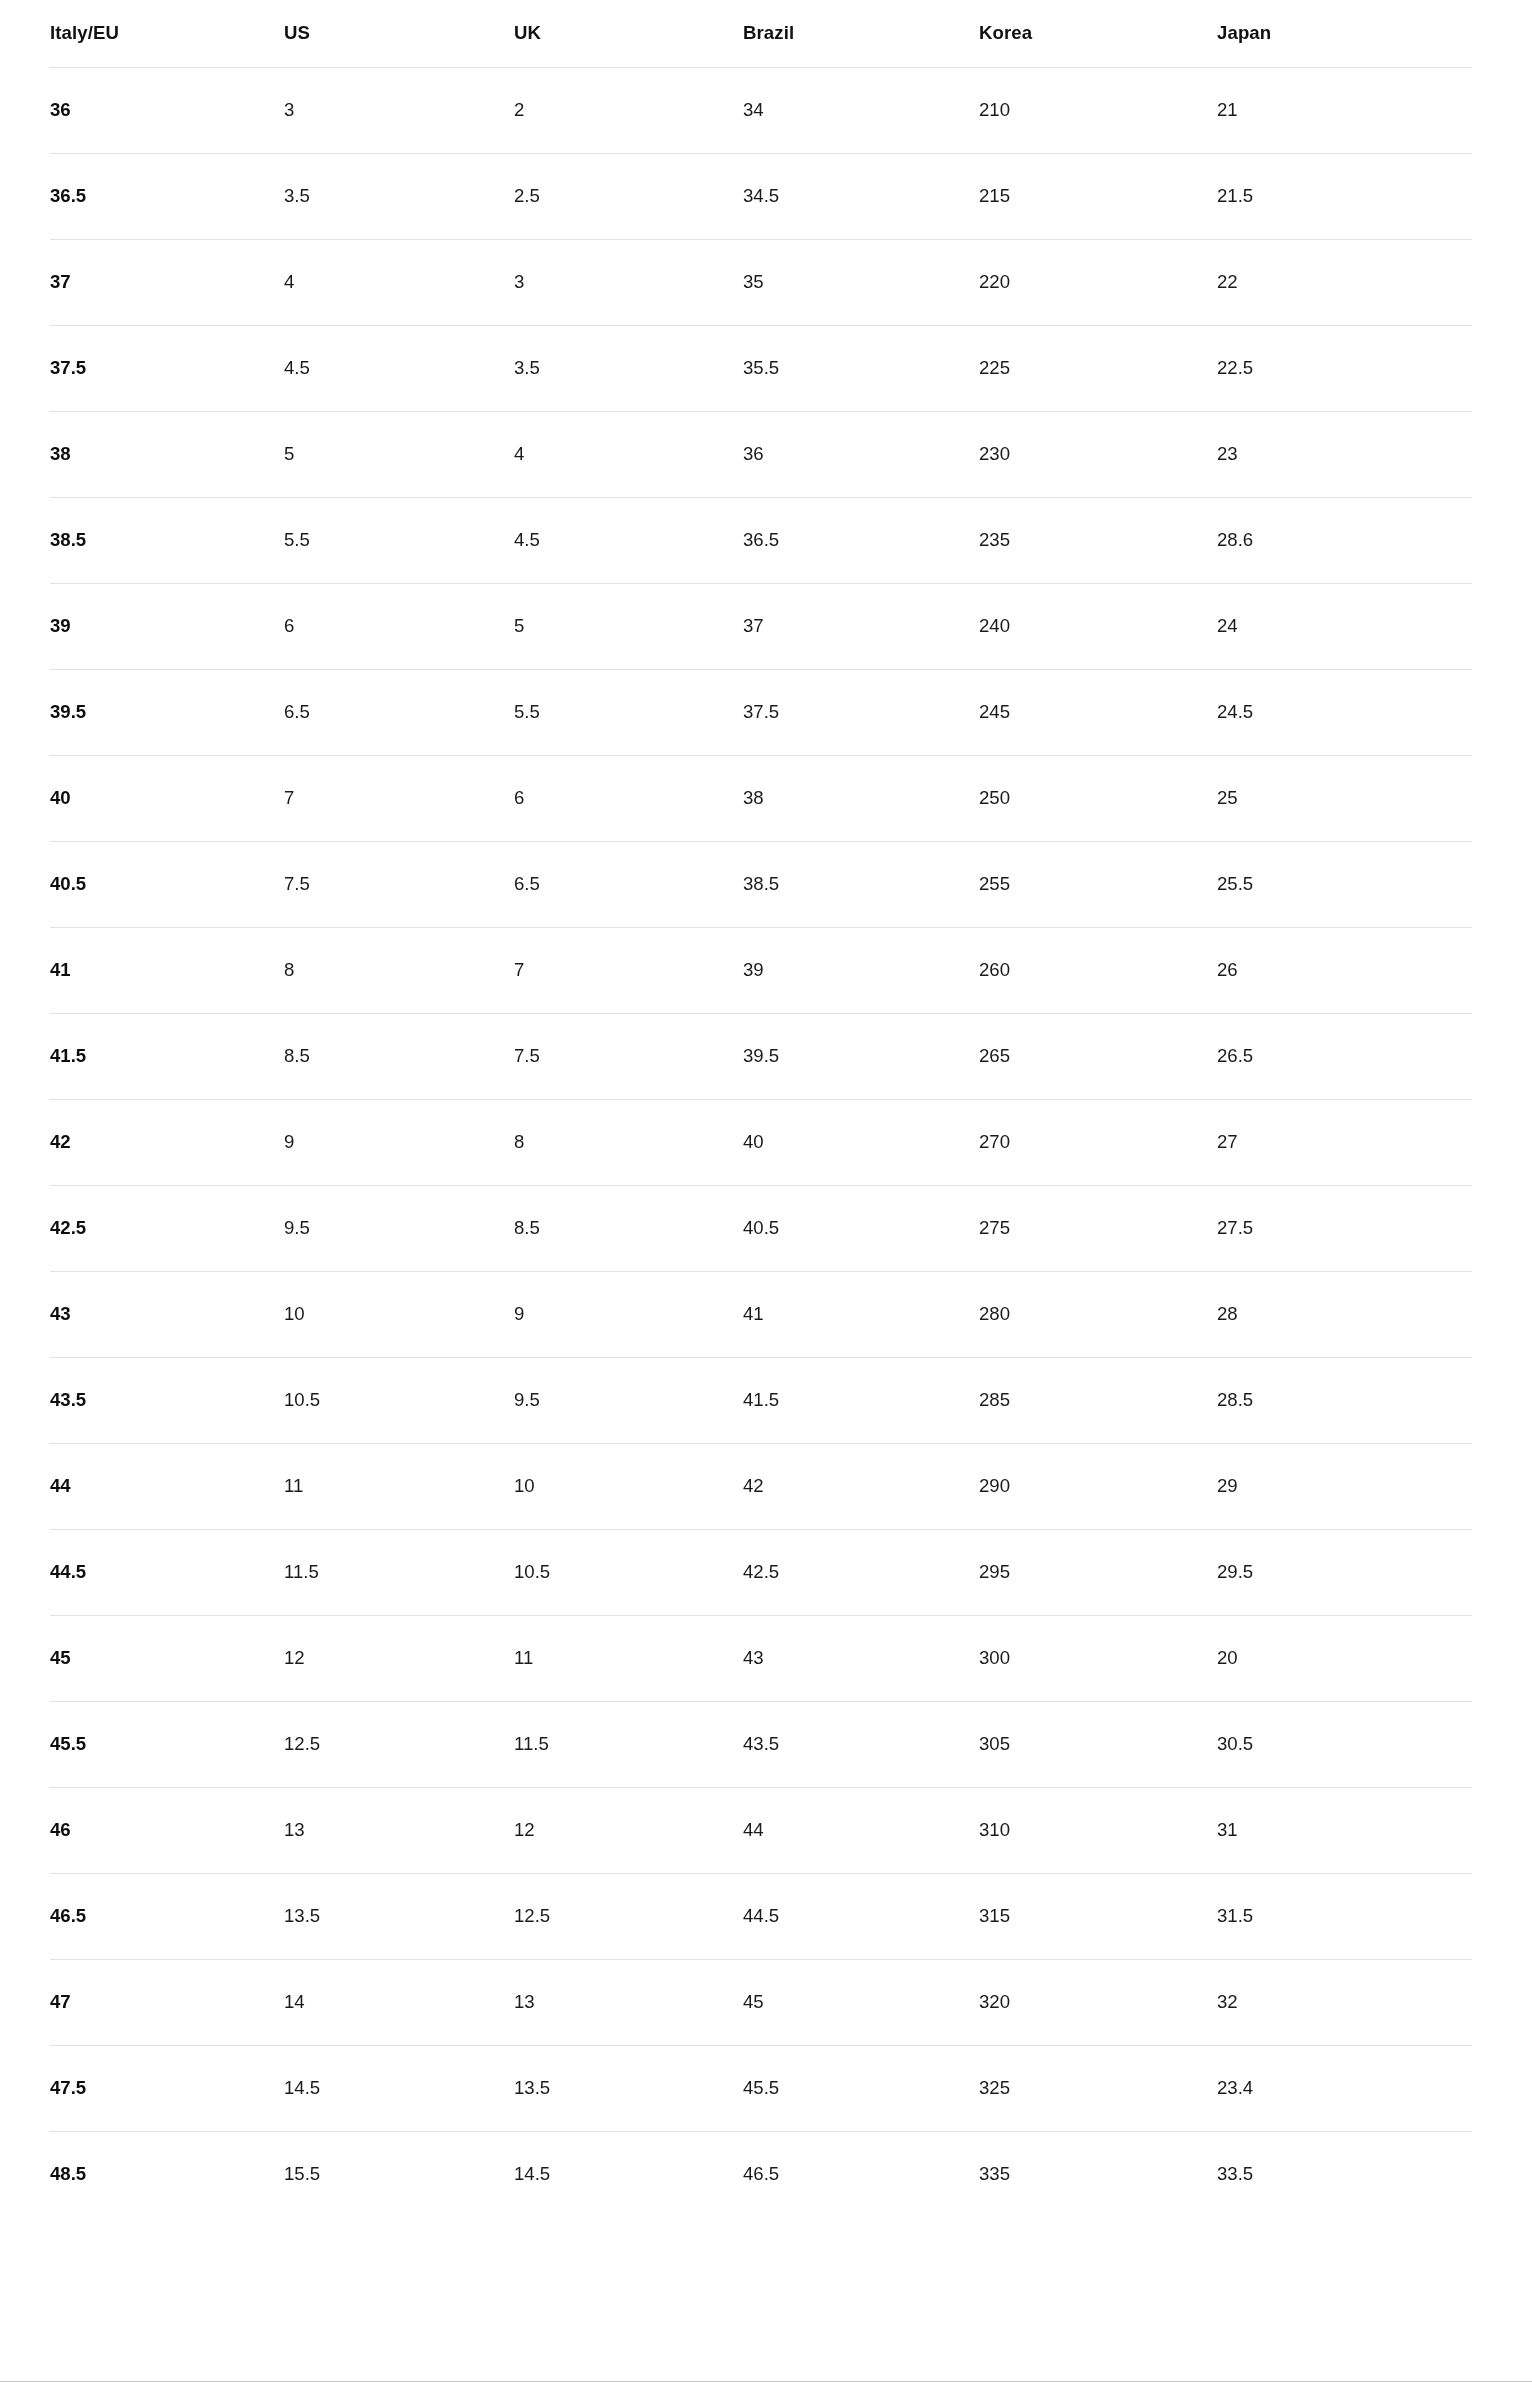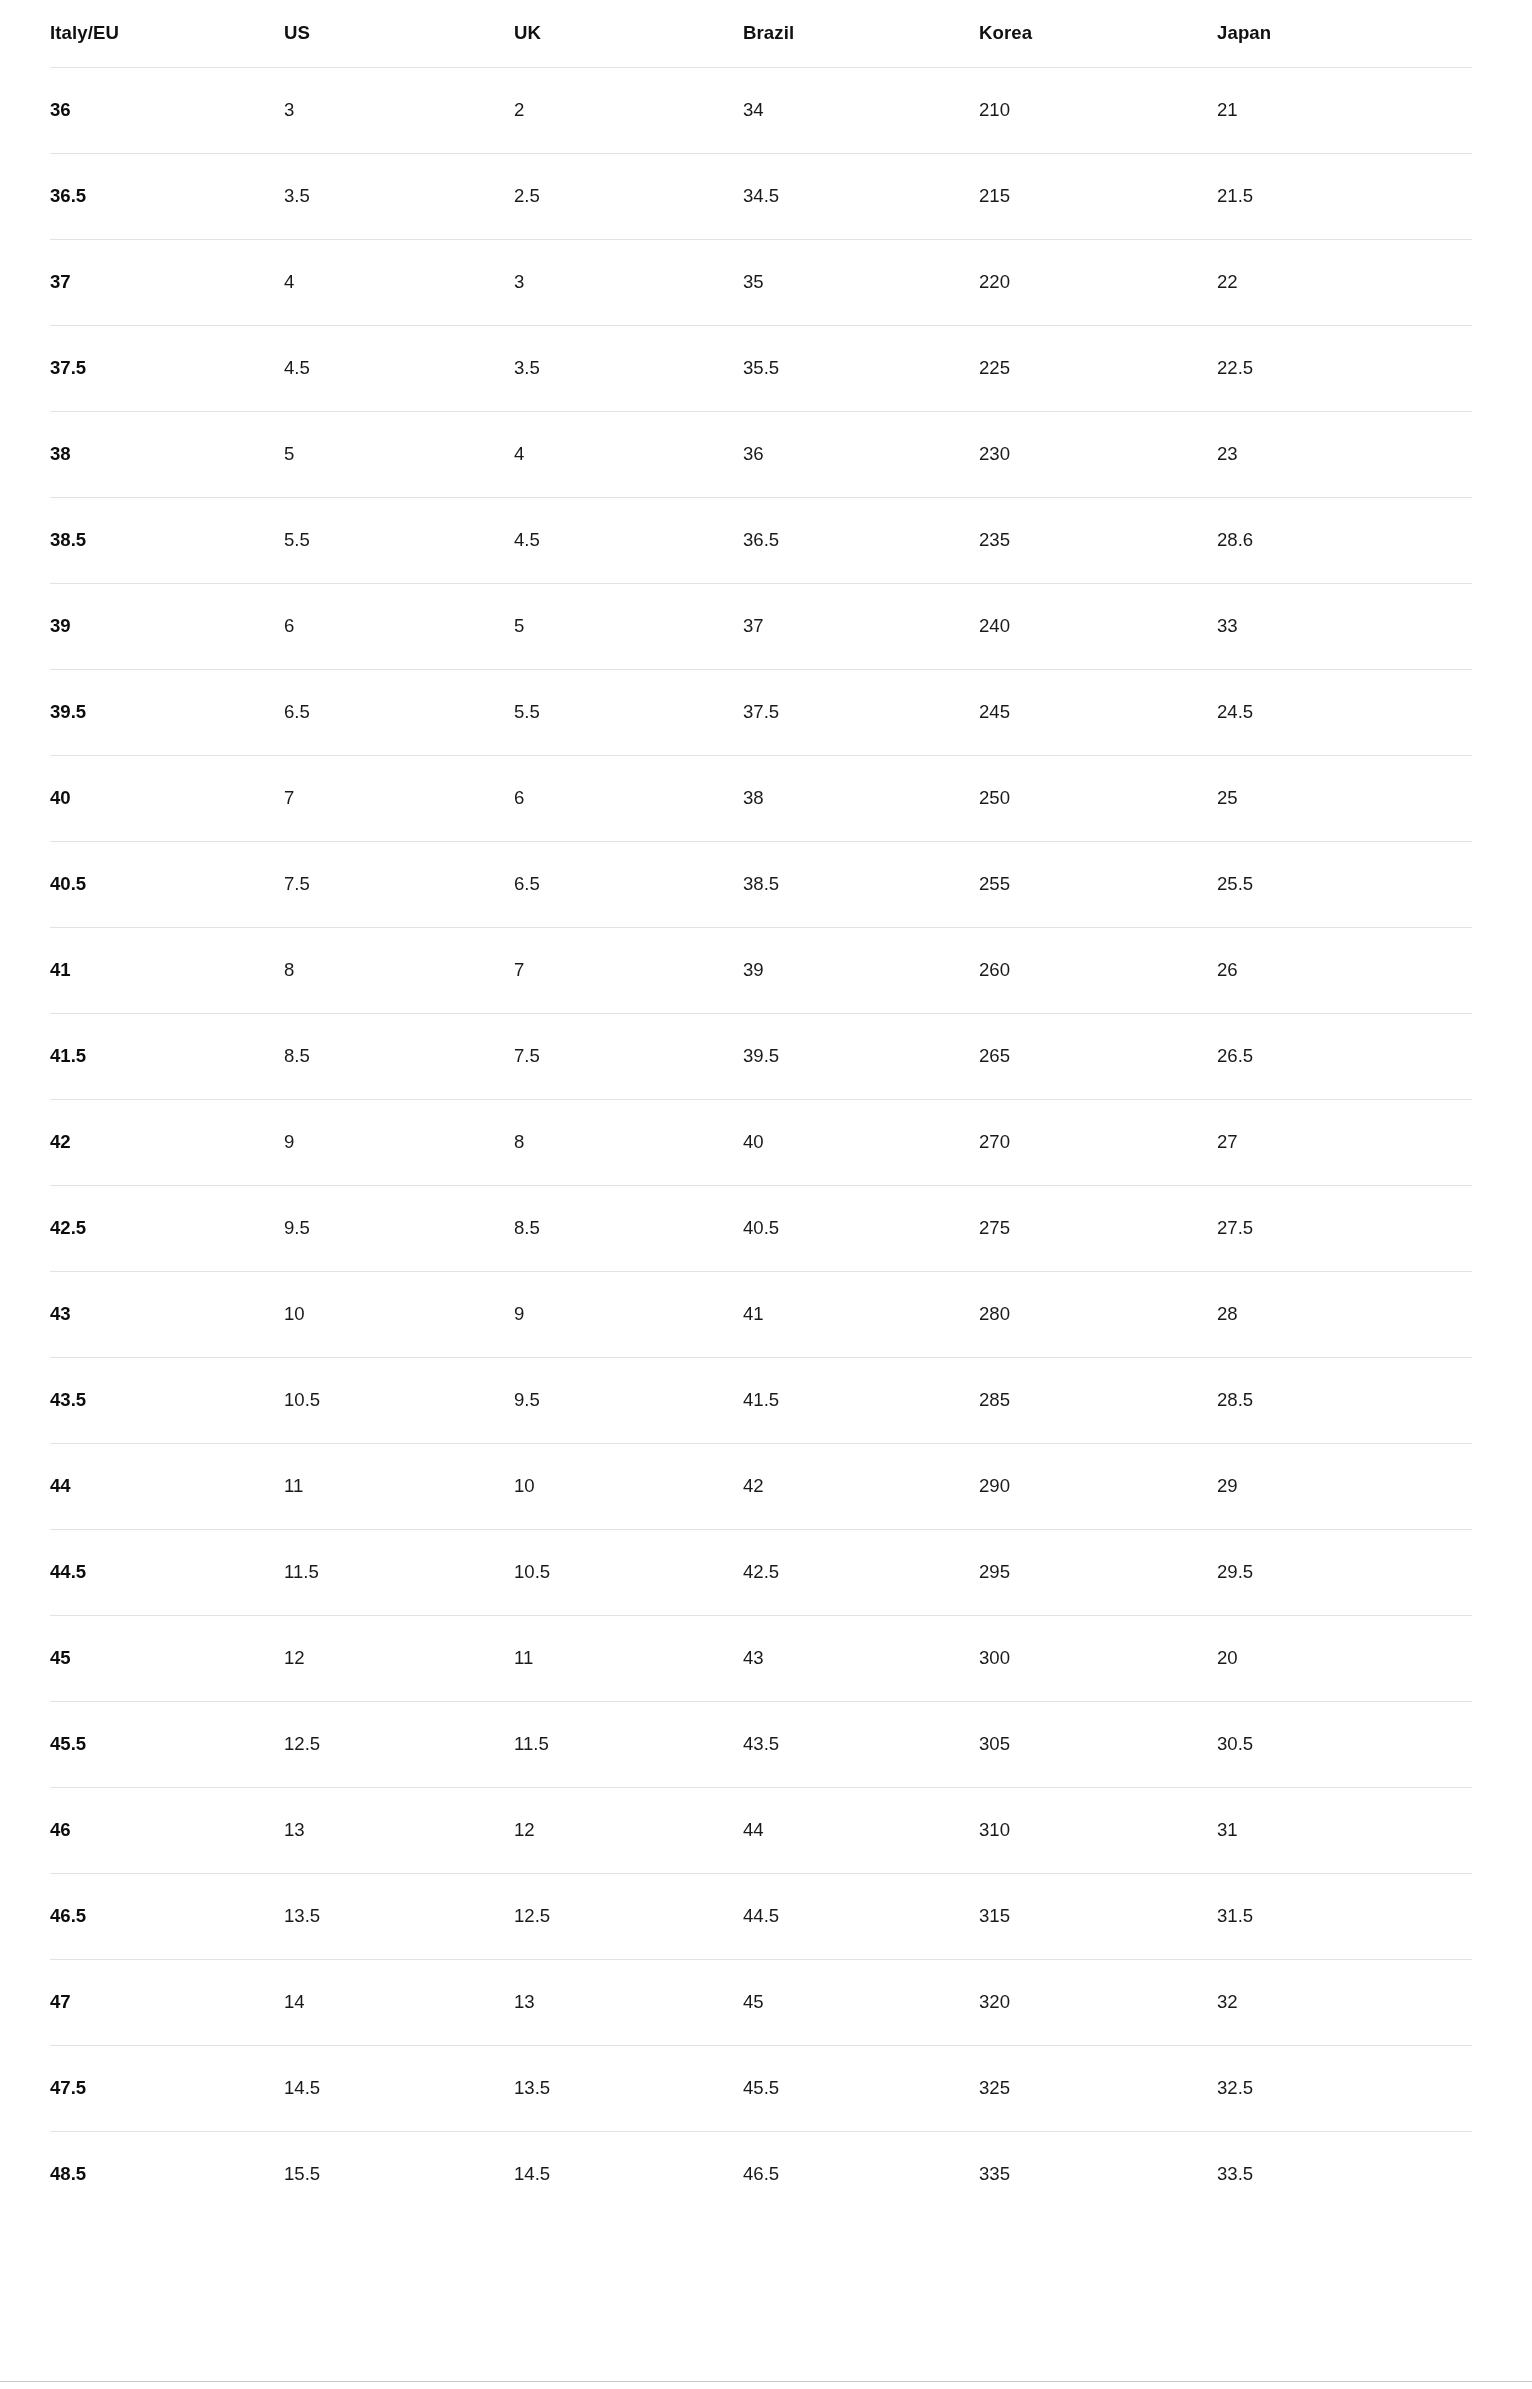--- a/index.html
+++ b/index.html
@@ -182,21 +182,21 @@
           <td class="dcell col-5">28.6</td>
           <td class="spacer-right"></td>
         </tr>
         <tr>
           <td class="spacer-left"></td>
           <td class="dcell col-0">39</td>
           <td class="dcell col-1">6</td>
           <td class="dcell col-2">5</td>
           <td class="dcell col-3">37</td>
           <td class="dcell col-4">240</td>
-          <td class="dcell col-5">33</td>
+          <td class="dcell col-5">24</td>
           <td class="spacer-right"></td>
         </tr>
         <tr>
           <td class="spacer-left"></td>
           <td class="dcell col-0">39.5</td>
           <td class="dcell col-1">6.5</td>
           <td class="dcell col-2">5.5</td>
           <td class="dcell col-3">37.5</td>
           <td class="dcell col-4">245</td>
           <td class="dcell col-5">24.5</td>
@@ -352,21 +352,21 @@
           <td class="dcell col-5">32</td>
           <td class="spacer-right"></td>
         </tr>
         <tr>
           <td class="spacer-left"></td>
           <td class="dcell col-0">47.5</td>
           <td class="dcell col-1">14.5</td>
           <td class="dcell col-2">13.5</td>
           <td class="dcell col-3">45.5</td>
           <td class="dcell col-4">325</td>
-          <td class="dcell col-5">32.5</td>
+          <td class="dcell col-5">23.4</td>
           <td class="spacer-right"></td>
         </tr>
         <tr>
           <td class="spacer-left"></td>
           <td class="dcell col-0">48.5</td>
           <td class="dcell col-1">15.5</td>
           <td class="dcell col-2">14.5</td>
           <td class="dcell col-3">46.5</td>
           <td class="dcell col-4">335</td>
           <td class="dcell col-5">33.5</td>

